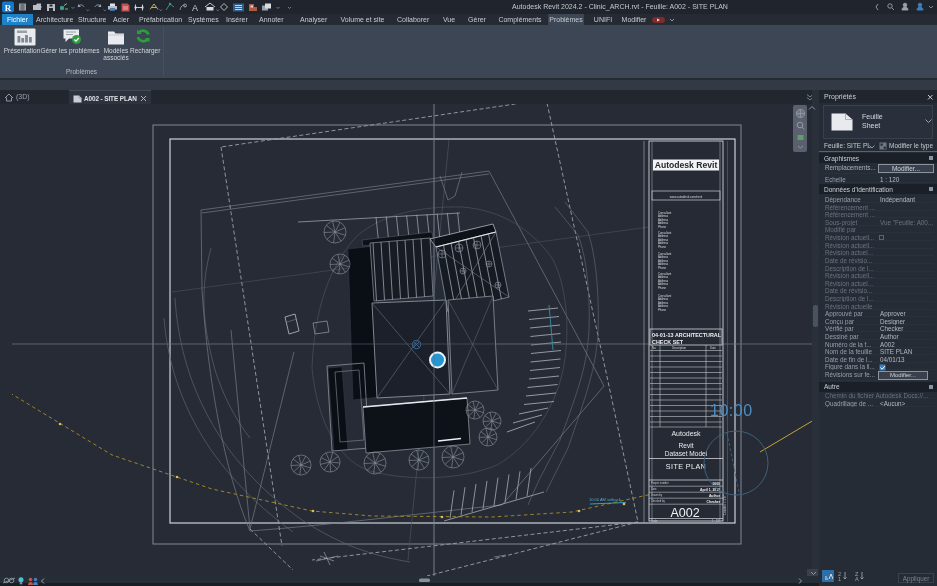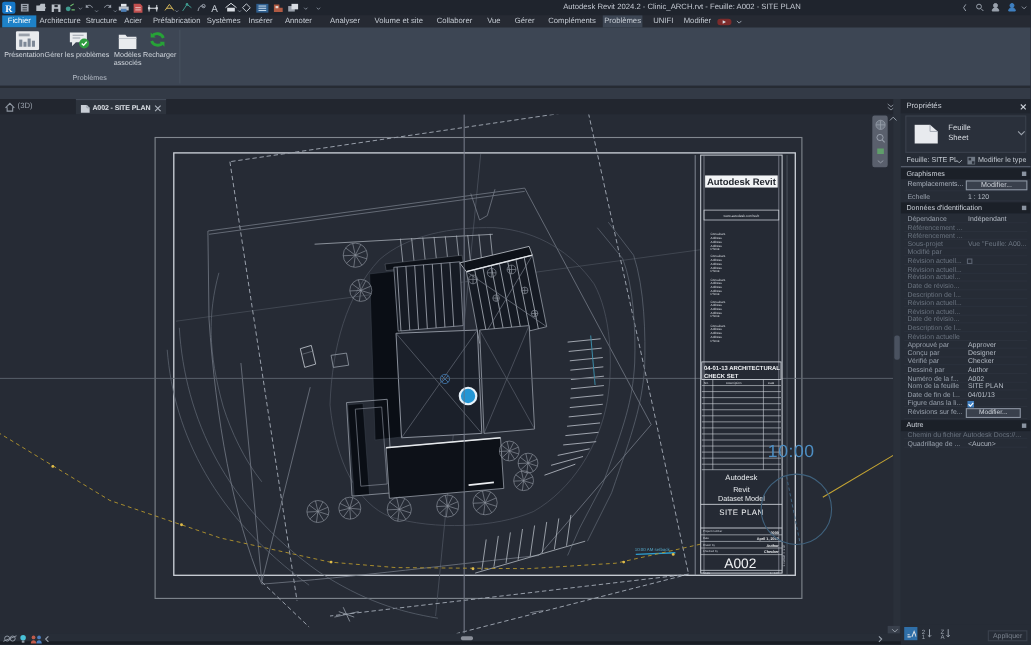--- a/index.html
+++ b/index.html
@@ -18,21 +18,21 @@
 
   
   #ribbon { position:absolute; left:0; top:25px; width:937px; height:53px; background:#3d4654; }
   .rlabel { position:absolute; font-size:6.5px; color:#d2d7de; text-align:center; }
 
   
   #optbar { position:absolute; left:0; top:78px; width:937px; height:12px; background:#333a46; border-top:2px solid #262b33;}
   #viewtabs { position:absolute; left:0; top:90px; width:819px; height:14px; background:#22262f; }
 
   
-  #canvas { position:absolute; left:0; top:104px; width:812px; height:472px; background:#262b35; }
+  #canvas { position:absolute; left:12px; top:104px; width:812px; height:472px; background:#262b35; }
   #vscroll { position:absolute; left:812px; top:90px; width:7px; height:486px; background:#2a303a; }
   #vthumb { position:absolute; left:813px; top:305px; width:5px; height:22px; background:#4a5260; border-radius:2px;}
 
   
   #statusbar { position:absolute; left:0; top:576px; width:819px; height:10px; background:#272d37; border-bottom:3px solid #191d24; }
 
   
   #props { position:absolute; left:819px; top:90px; width:118px; height:496px; background:#262c36; font-size:6.5px; color:#9aa2ad; }
   .sechdr { position:absolute; left:0; width:118px; height:10px; background:#1b2028; color:#ccd1d9;
     font-size:6.5px; padding:1.5px 0 0 5px; }

